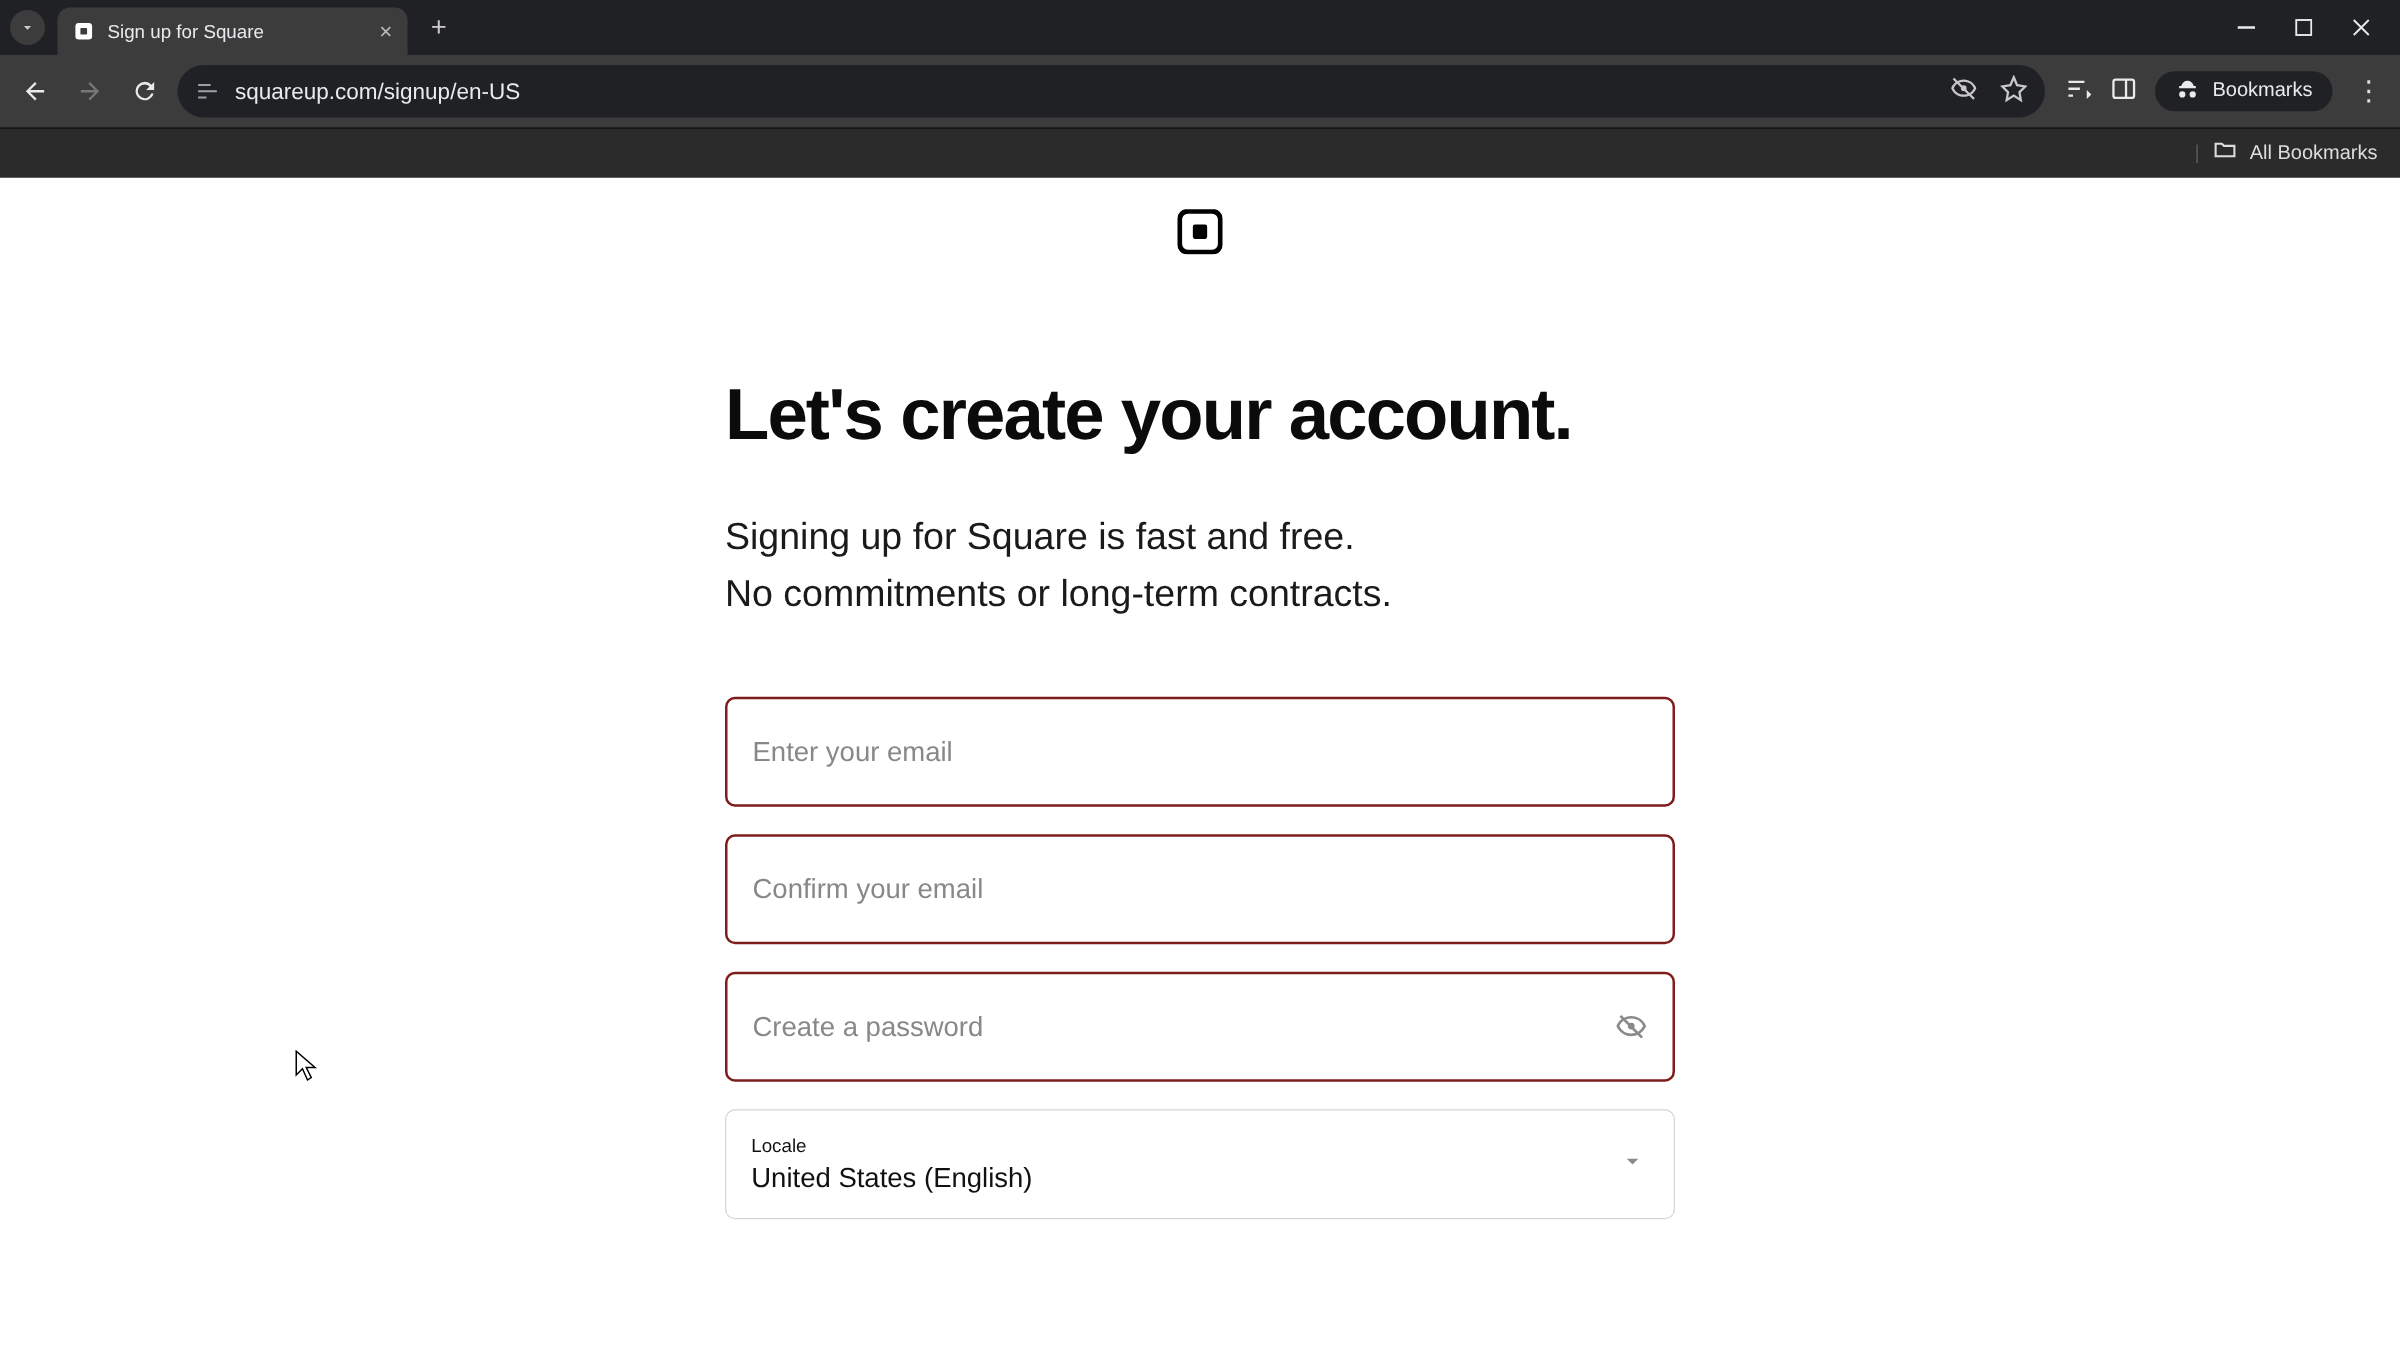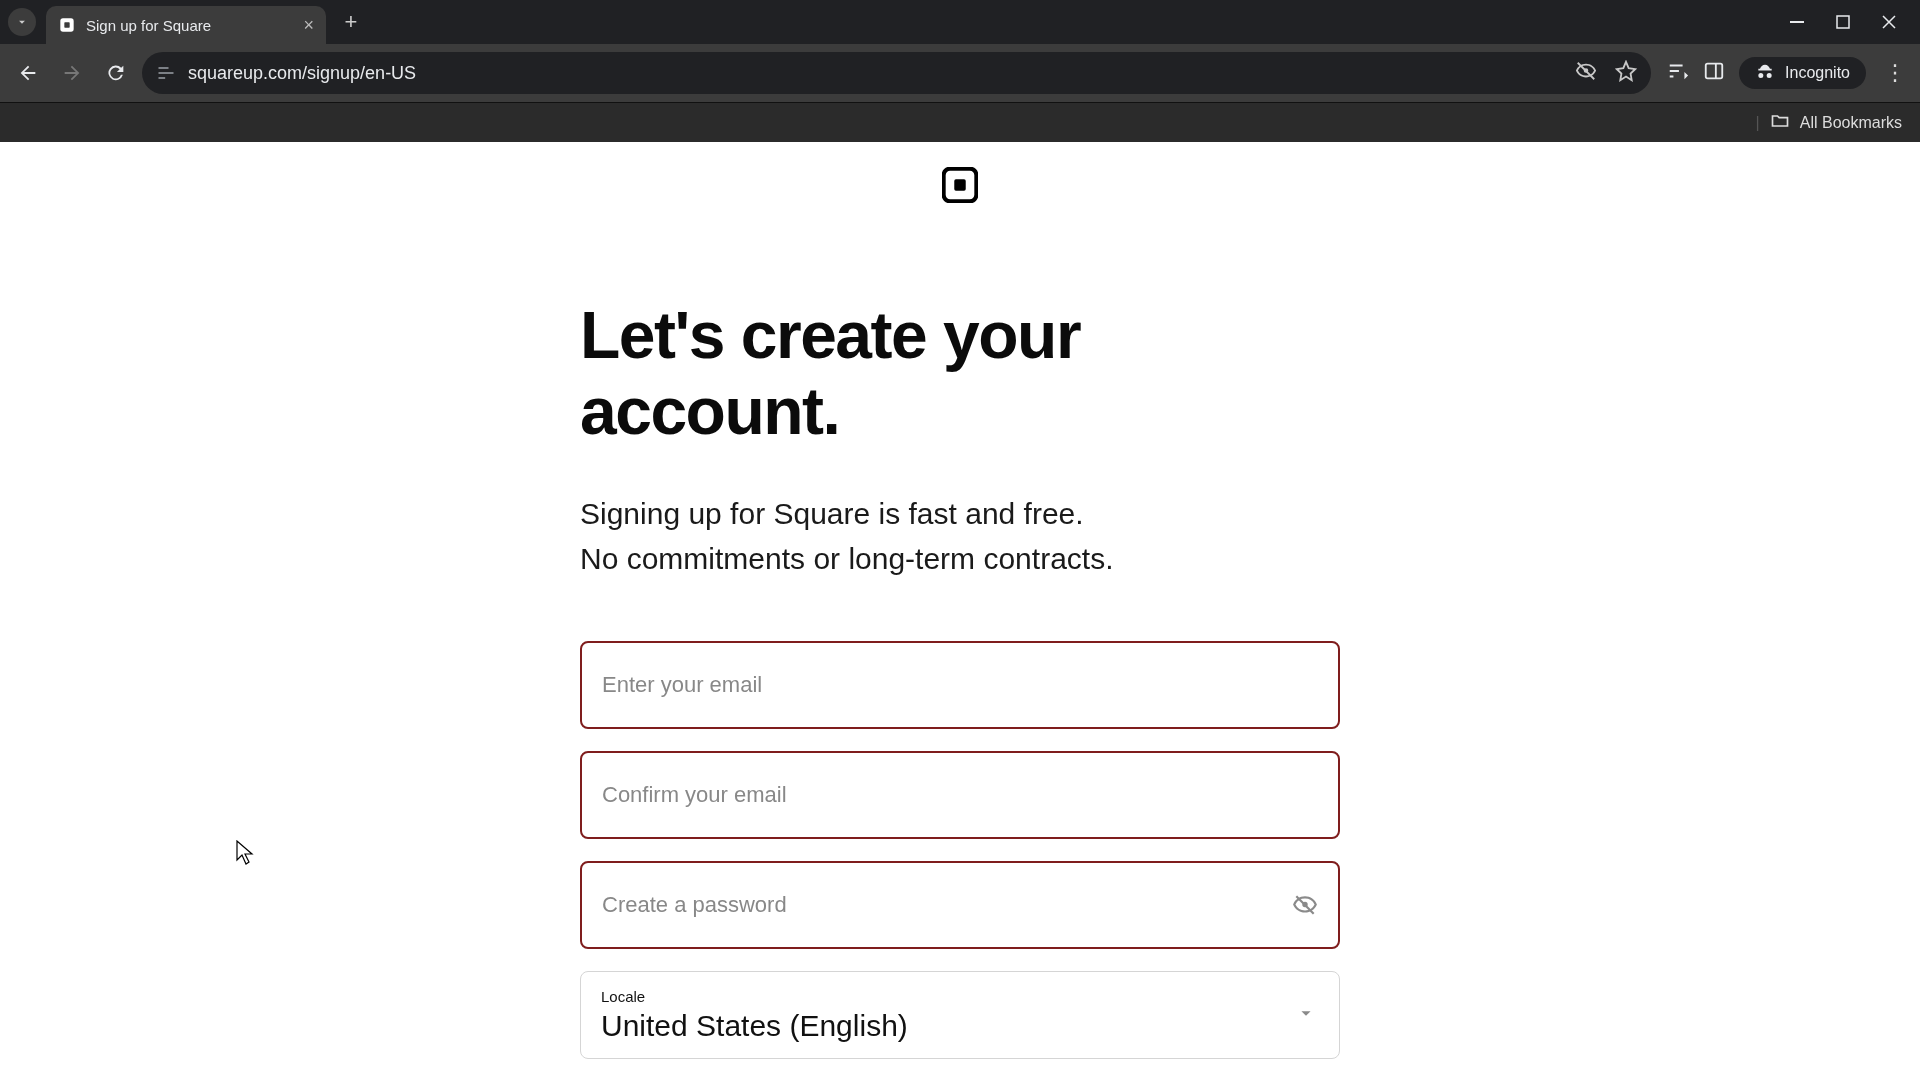--- a/index.html
+++ b/index.html
@@ -34,31 +34,31 @@
   .viewport { width: 100%; height: calc(1080px - 44px - 58px - 40px); overflow-y: scroll; background:#fff; position:relative; }
   .viewport::-webkit-scrollbar { width: 18px; }
   .viewport::-webkit-scrollbar-track { background:#f1f1f1; }
   .viewport::-webkit-scrollbar-thumb { background:#c1c1c1; border-radius:0; }
 
   .page { padding-top: 10px; }
   .logo-wrap { display:flex; justify-content:center; padding: 15px 0 90px 0; }
   .square-logo { width:36px; height:36px; }
 
   .form-area { max-width: 800px; margin: 0 auto; padding: 0 20px 80px 20px;}
-  .heading { font-size: 66px; font-weight: 700; letter-spacing: -1.5px; color:#0b0b0b; margin-bottom: 42px; }
+  .heading { font-size: 58px; font-weight: 700; letter-spacing: -1.5px; color:#0b0b0b; margin-bottom: 42px; }
   .subhead { font-size: 30px; color:#1a1a1a; line-height: 1.5; margin-bottom: 60px; font-weight: 400;}
 
   .field { width: 100%; border:2px solid #7f1d1d; border-radius:8px; height: 88px; display:flex; align-items:center; padding: 0 20px; margin-bottom: 22px; position:relative; }
   .field input { border:none; outline:none; font-size: 22px; width:100%; background:transparent; color:#111; }
   .field input::placeholder { color:#888; }
   .pw-toggle { position:absolute; right:20px; color:#888; display:flex; align-items:center; }
 
   .select-field { width:100%; border:1px solid #d5d5d5; border-radius:8px; height: 88px; padding: 12px 20px; margin-bottom: 30px; position:relative; display:flex; flex-direction:column; justify-content:center;}
   .select-label { font-size: 15px; color:#111; font-weight:500; margin-bottom:4px;}
-  .select-value { font-size: 30px; color:#111; }
+  .select-value { font-size: 22px; color:#111; }
   .select-chevron { position:absolute; right:22px; top:50%; transform:translateY(-50%); color:#888; }
 
   
   .cursor { position:fixed; left:236px; top:840px; pointer-events:none; }
 </style>
 </head>
 <body>
 
 <div class="browser-chrome">
   <div class="tab-strip">
@@ -143,21 +143,21 @@
       <span>
         <svg width="22" height="22" viewBox="0 0 24 24">
             <rect x="3" y="4" width="18" height="16" rx="2" fill="none" stroke="#e8eaed" stroke-width="2"></rect>
             <line x1="14" y1="4" x2="14" y2="20" stroke="#e8eaed" stroke-width="2"></line>
           </svg>
       </span>
       <div class="incognito-chip">
         <svg width="20" height="20" viewBox="0 0 24 24">
             <path fill="#e8eaed" d="M12 2C9 2 7 4 6 7H4v2h16V7h-2c-1-3-3-5-6-5zm-5 10a3 3 0 100 6 3 3 0 000-6zm10 0a3 3 0 100 6 3 3 0 000-6zm-5 2h0"></path>
           </svg>
-        <span>Incognito</span>
+        <span>Bookmarks</span>
       </div>
       <div class="kebab">⋮</div>
     </div>
   </div>
 
   <div class="bookmarks-bar">
     <span style="color:#555">|</span>
     <span>
       <svg width="20" height="20" viewBox="0 0 24 24">
           <path fill="none" stroke="#ddd" stroke-width="2" d="M3 6h6l2 2h10v10H3z"></path>

